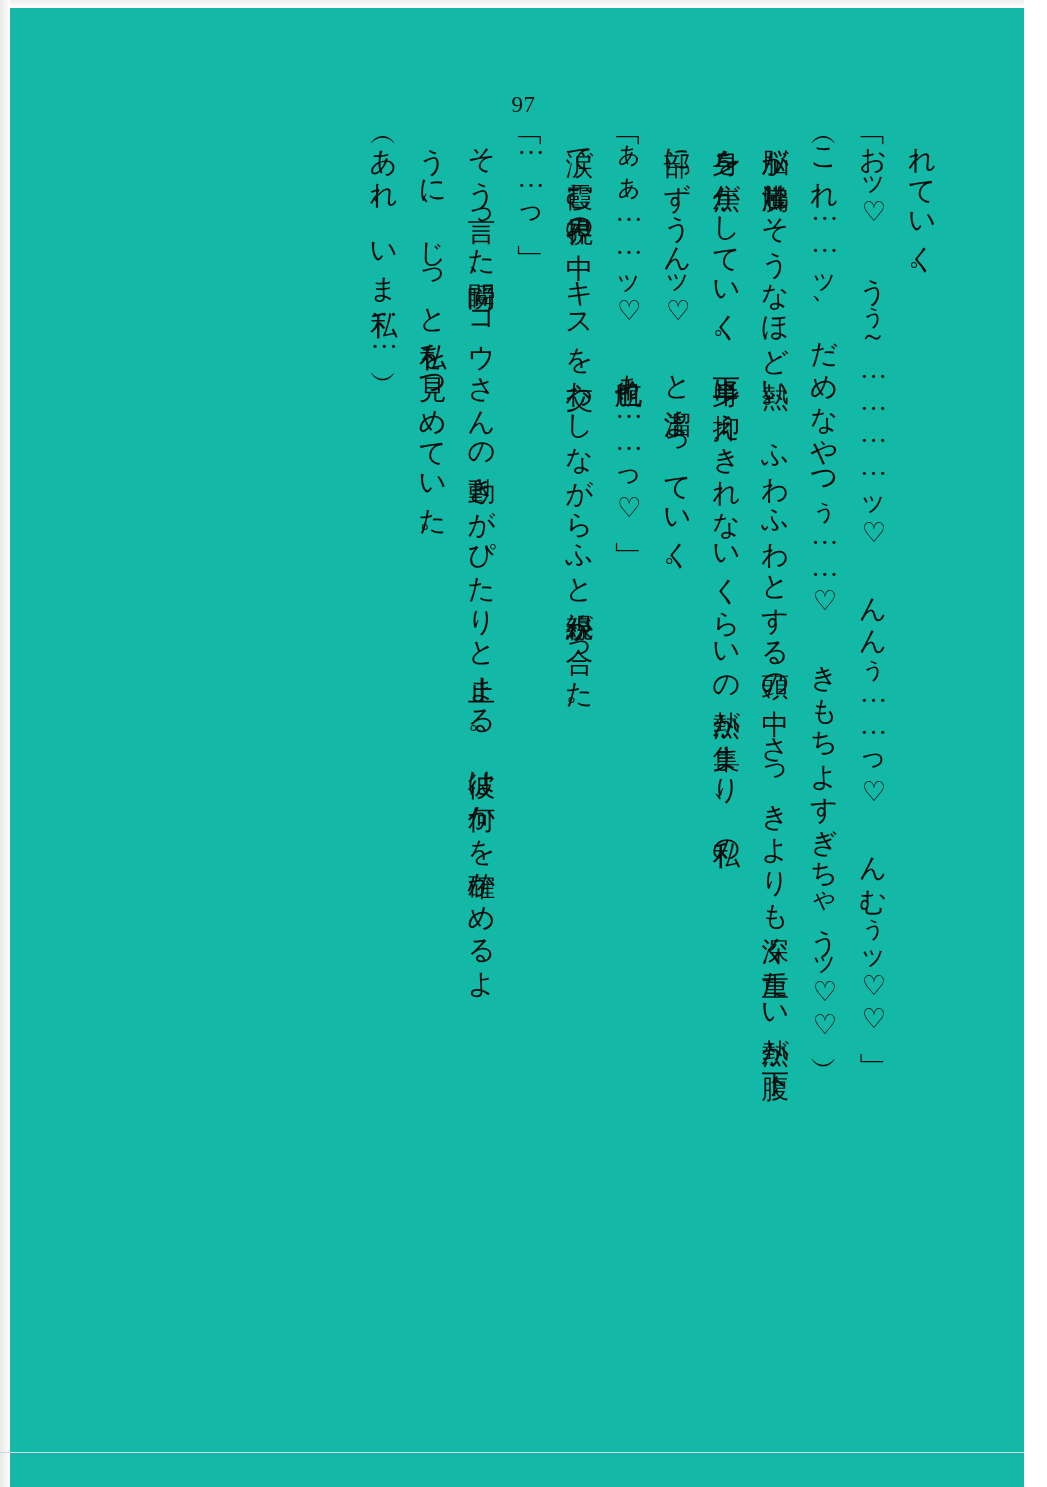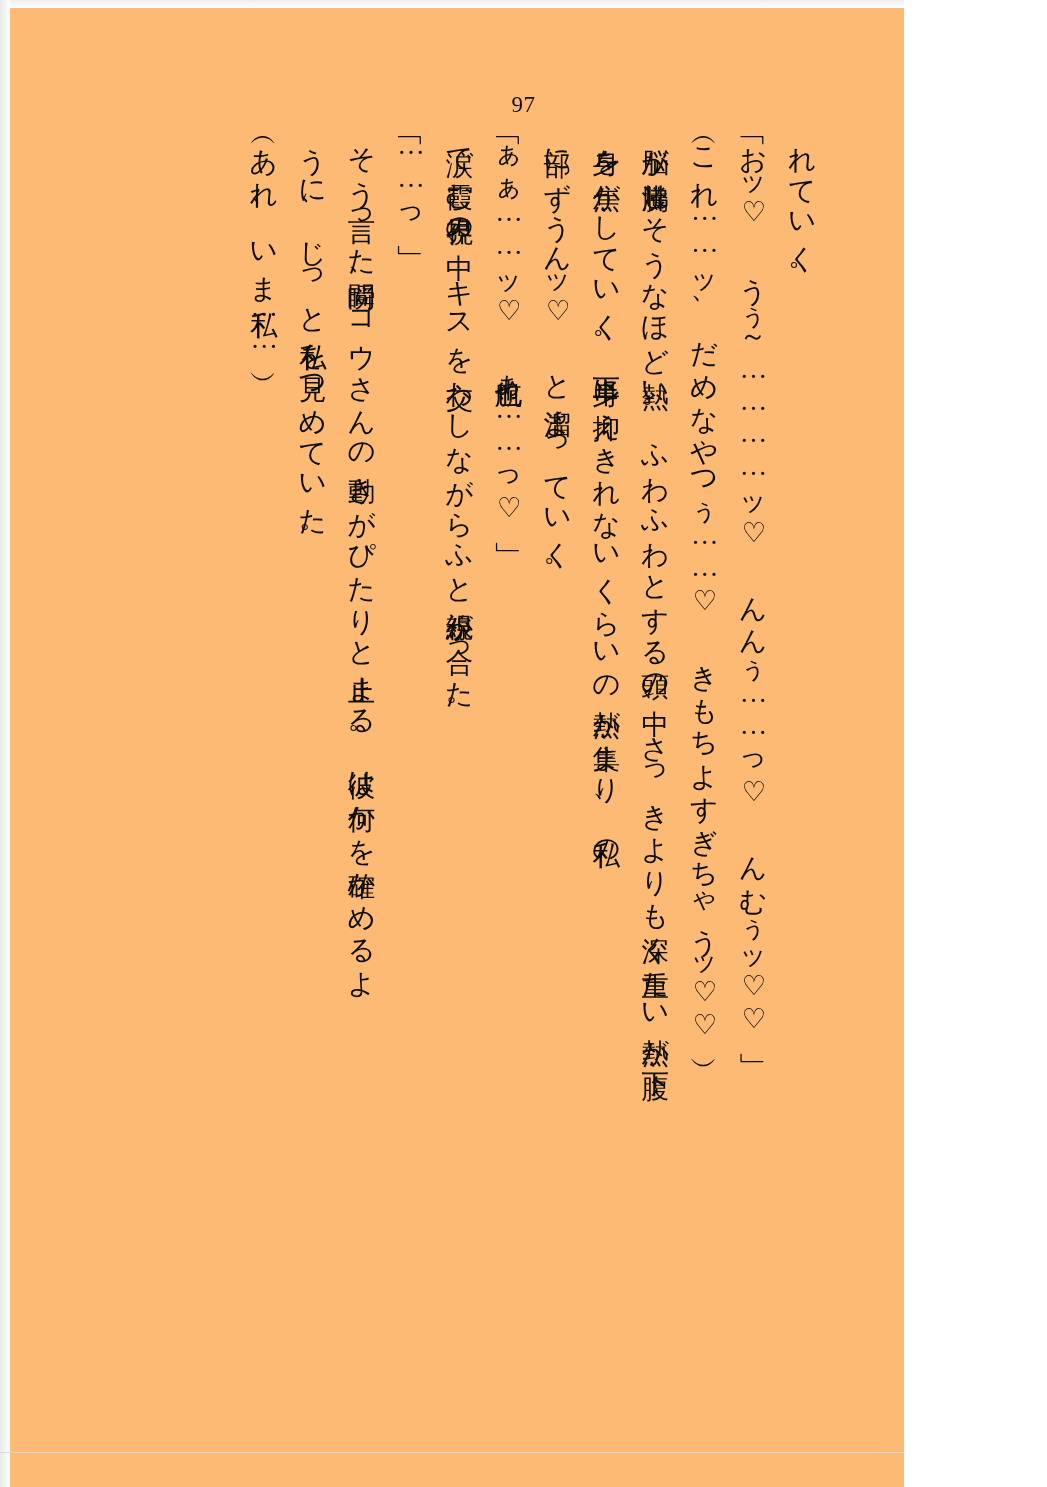--- a/index.html
+++ b/index.html
@@ -5,23 +5,23 @@
   html, body {
     margin: 0;
     padding: 0;
     background: #ffffff;
   }
   body {
     font-family: "Liberation Serif", "DejaVu Serif", serif;
   }
   .page {
     position: relative;
-    width: 904px;
+    width: 1024px;
     height: 1487px;
-    background: #fdba74;
+    background: #14b8a6;
     overflow: hidden;
     box-sizing: border-box;
   }
   .page-number {
     position: absolute;
     top: 92px;
     left: 0;
     width: 1047px;
     text-align: center;
     font-size: 23px;

